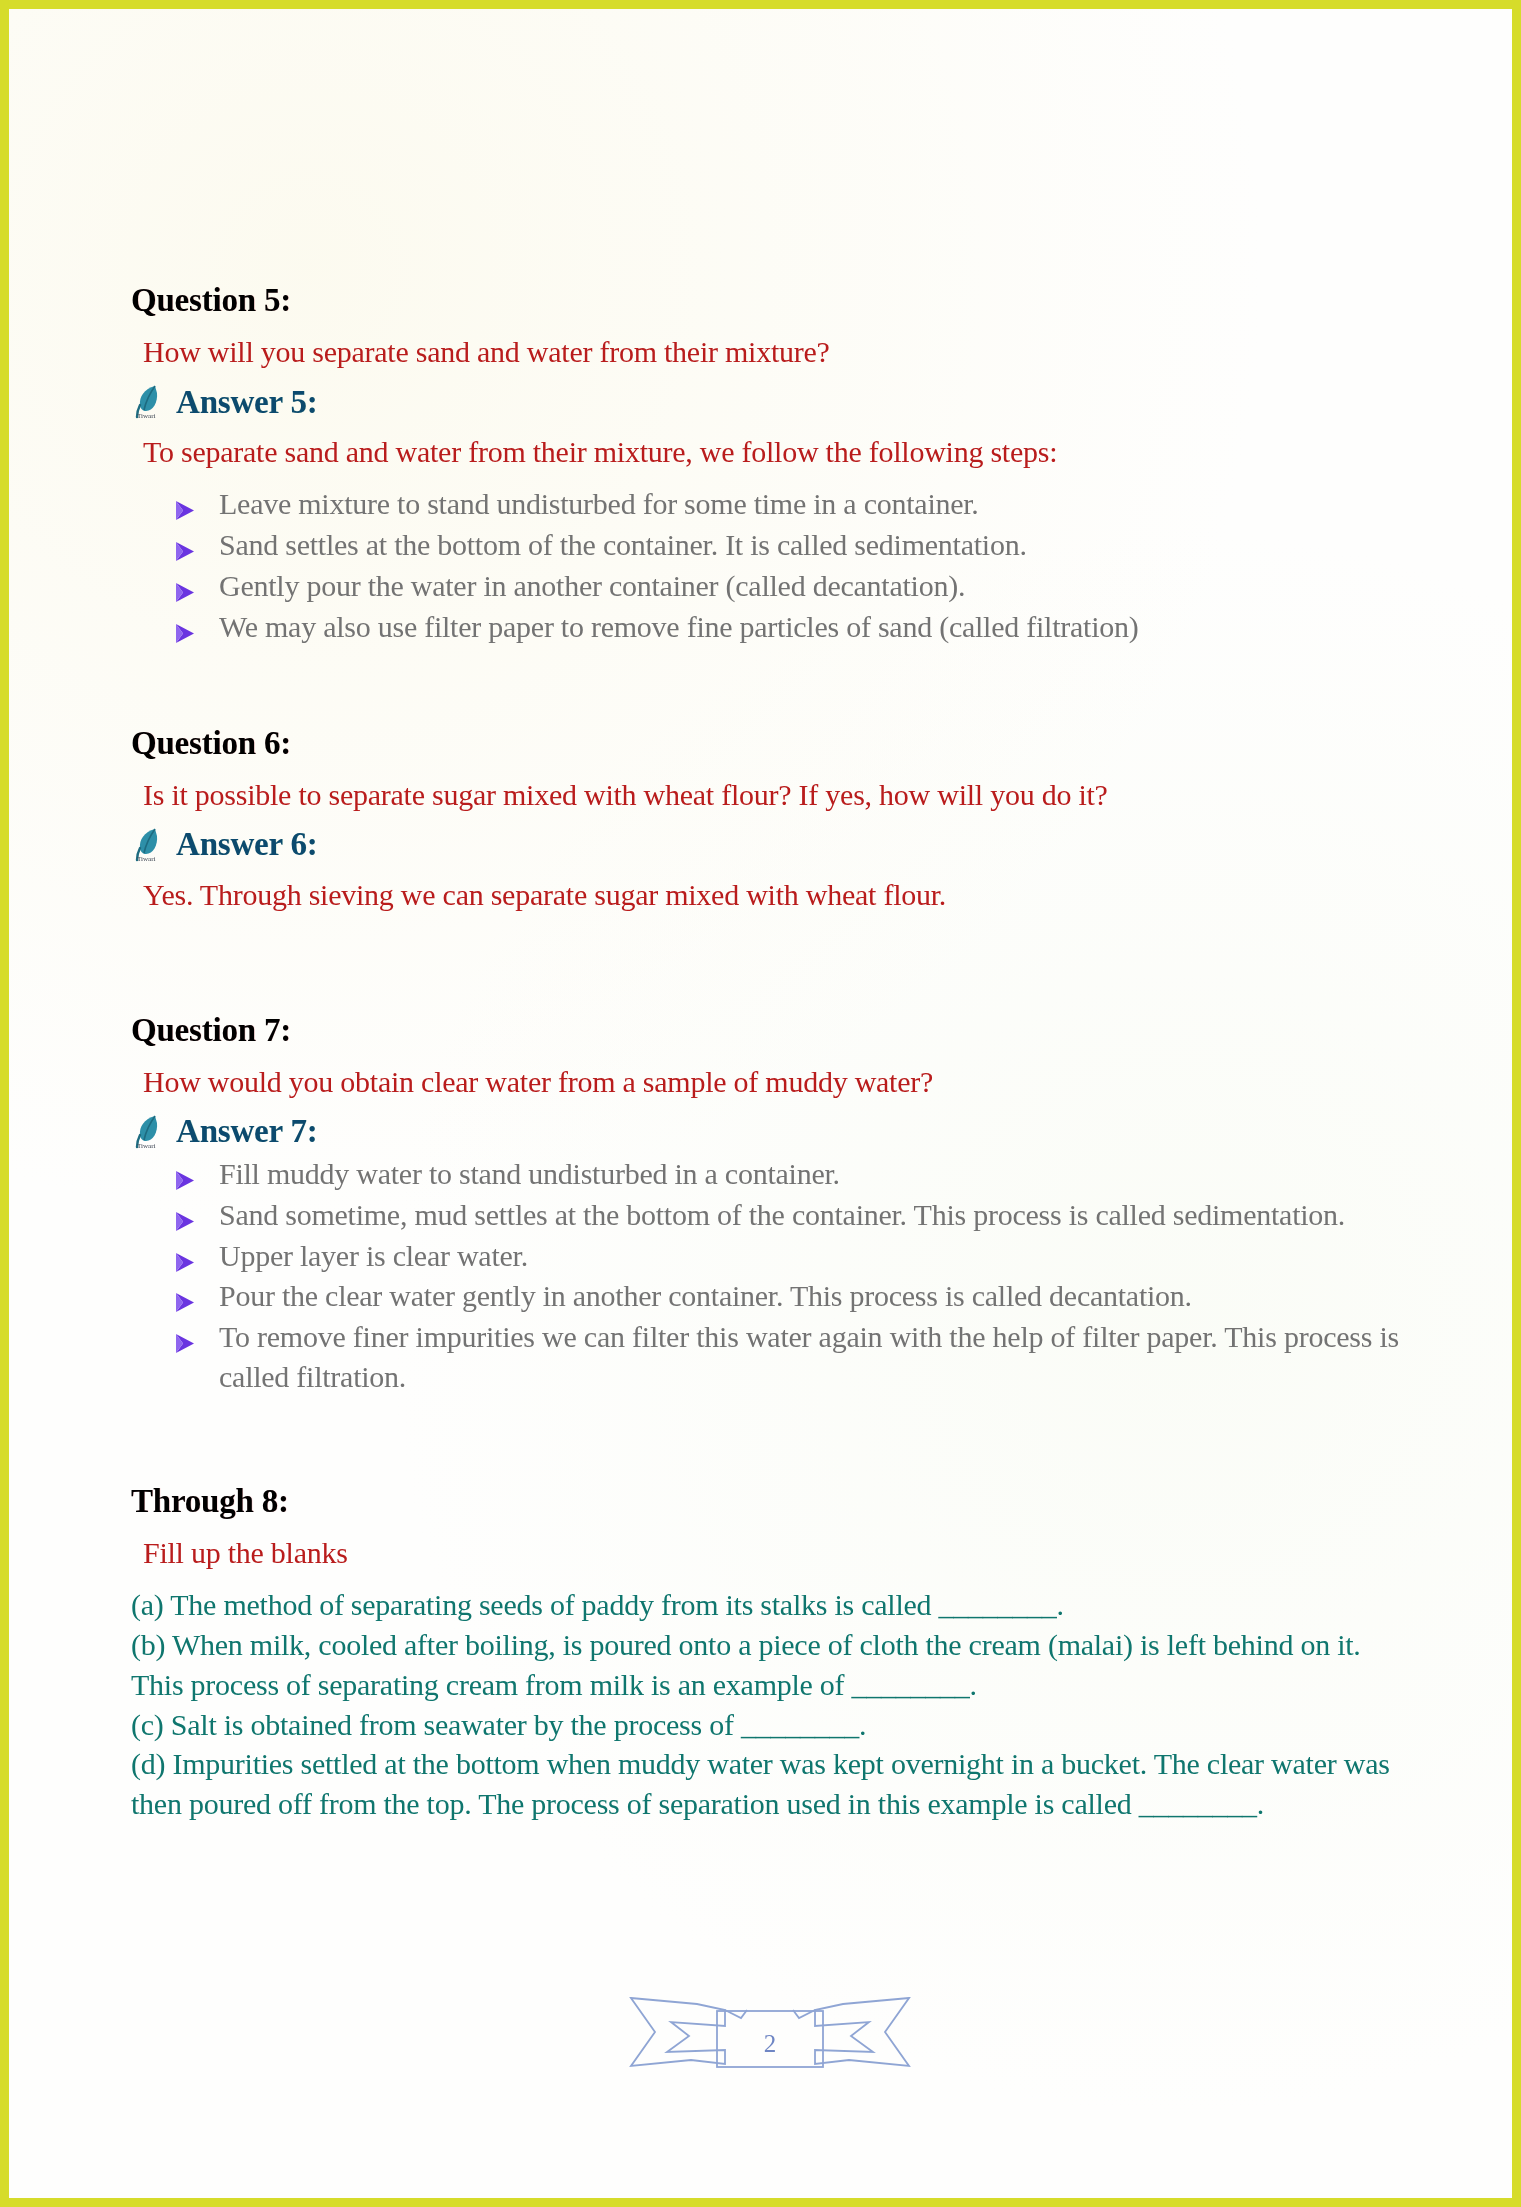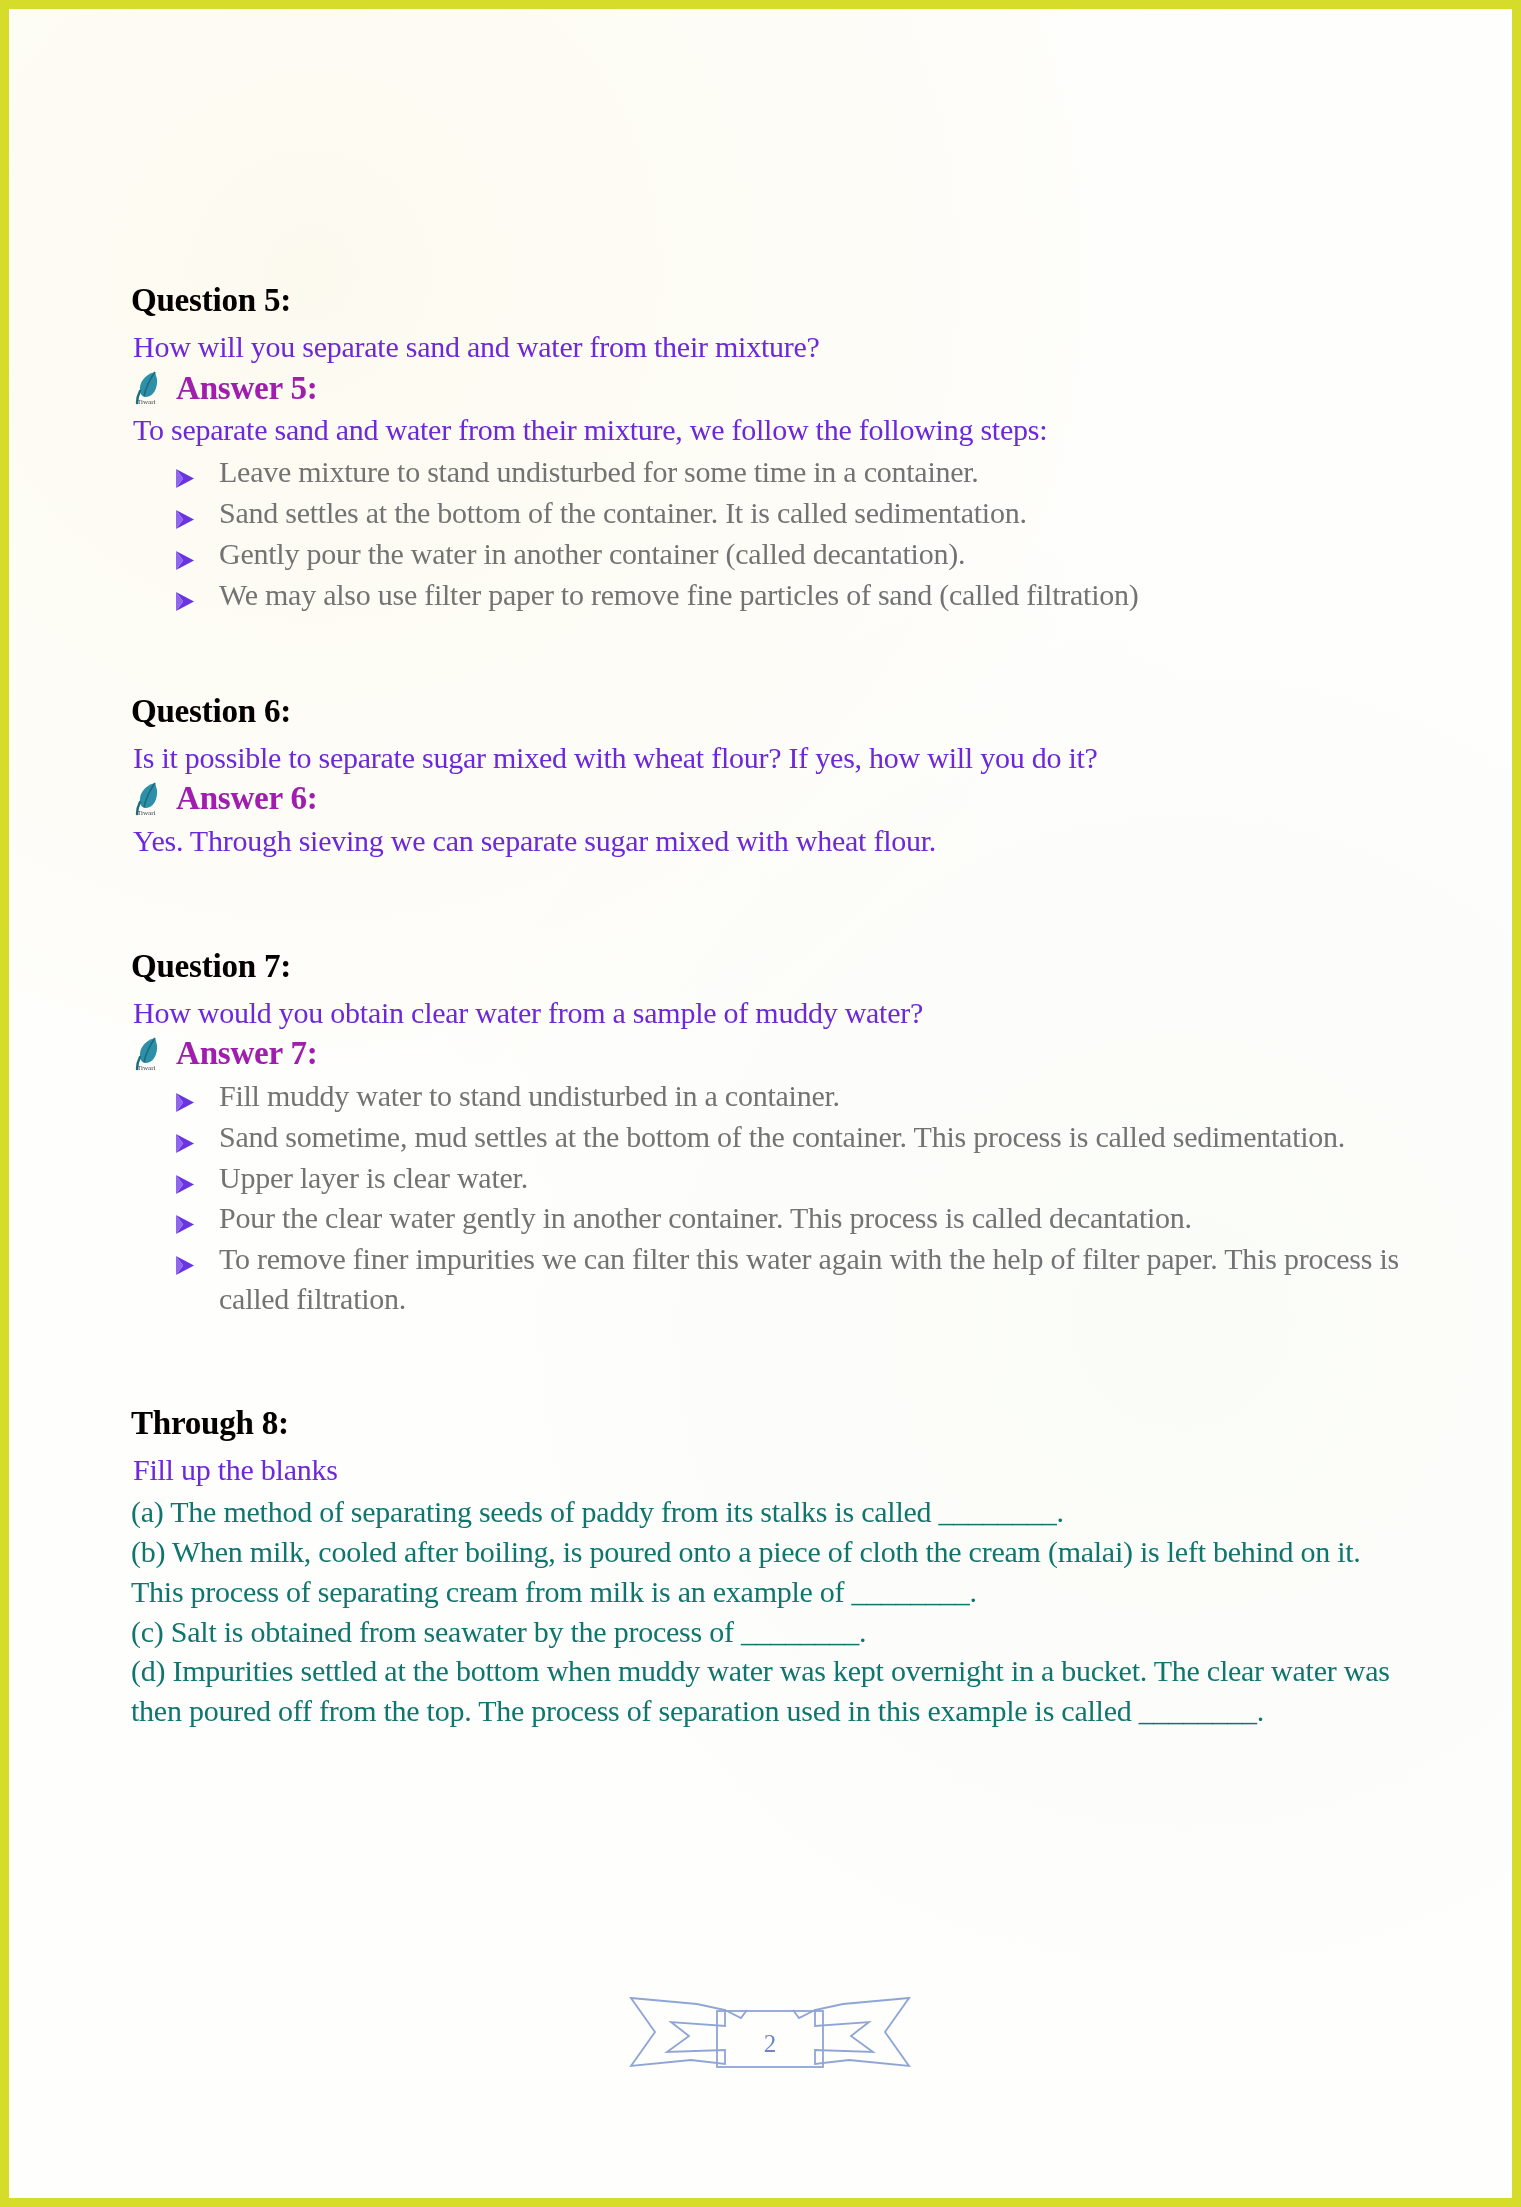--- a/index.html
+++ b/index.html
@@ -52,43 +52,43 @@
     font-size: 33px;
     line-height: 1.18;
     letter-spacing: -0.2px;
     font-family: "Liberation Serif", "DejaVu Serif", serif;
     text-shadow: 0.4px 0.4px 0 rgba(238,42,58,0.25);
     margin: 0 0 7px 0;
     white-space: nowrap;
   }
 
   .q-text, .a-text, .plain-line {
-    color: #6d28d9;
+    color: #b91c1c;
     font-size: 30px;
     line-height: 1.33;
-    margin: 2px;
+    margin: 12px;
     font-family: "Liberation Serif", "DejaVu Serif", serif;
     letter-spacing: -0.25px;
   }
 
   .a-head-row {
     display: flex;
     align-items: flex-end;
     gap: 11px;
     margin: 3px 0 4px 0;
   }
   .a-logo {
     position: relative;
     width: 34px;
     height: 36px;
     flex: 0 0 auto;
     display: block;
   }
   .a-head {
-    color: #a21caf;
+    color: #0c4a6e;
     font-weight: bold;
     font-size: 33px;
     line-height: 1.1;
     letter-spacing: -0.2px;
     font-family: "Liberation Serif", "DejaVu Serif", serif;
     text-shadow: 0.4px 0.4px 0 rgba(35,154,63,0.2);
     white-space: nowrap;
   }
 
   

